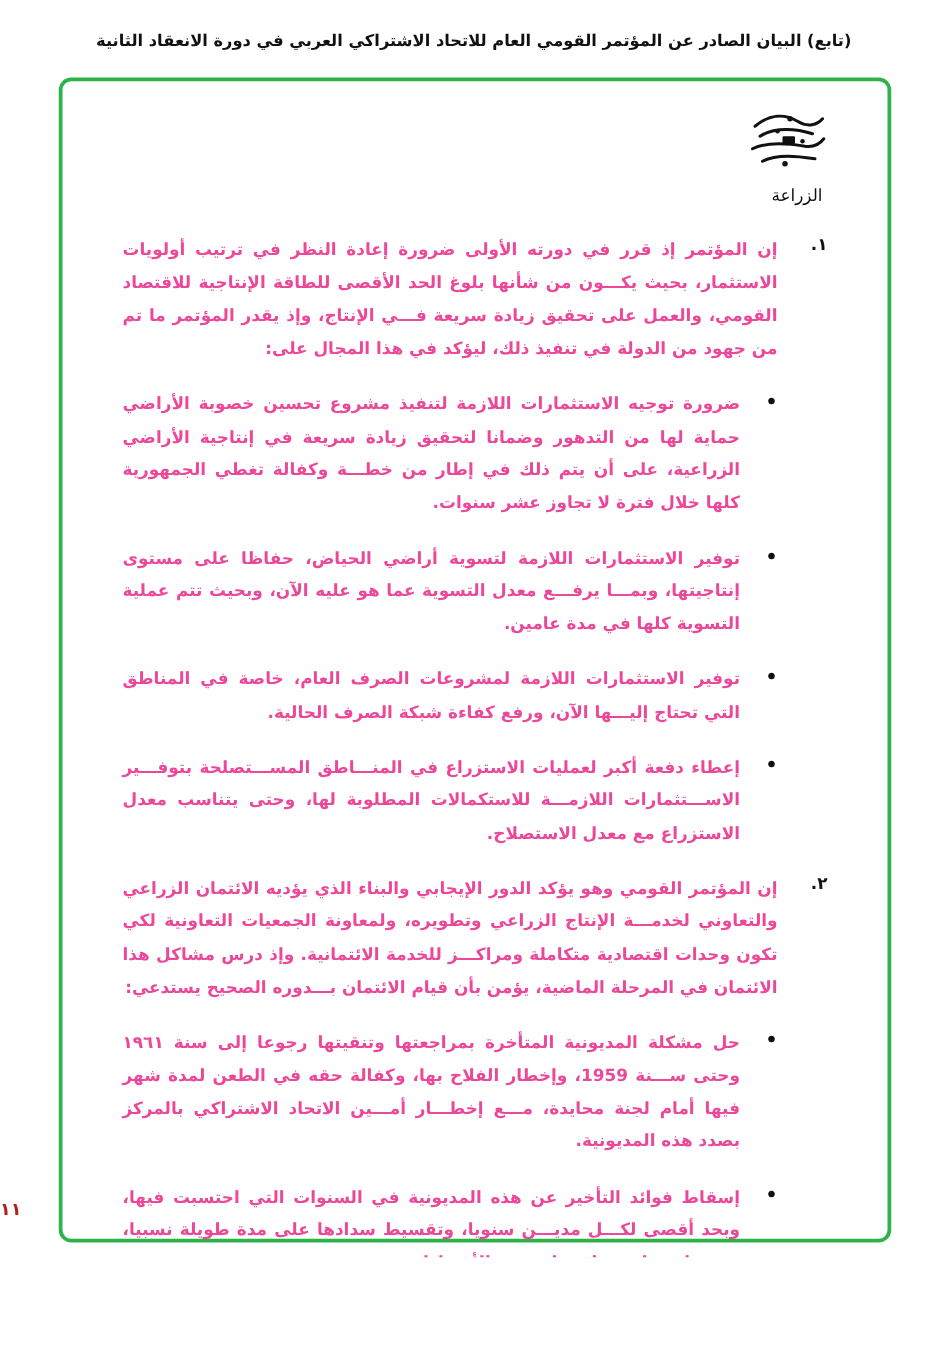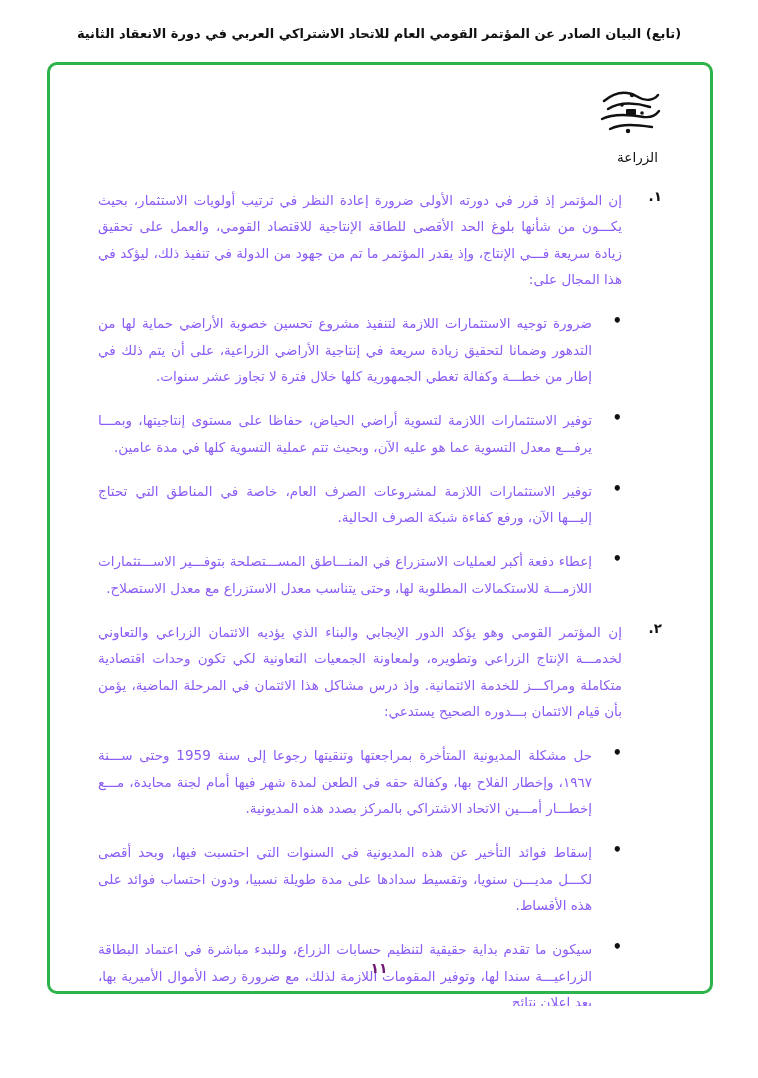--- a/index.html
+++ b/index.html
@@ -68,22 +68,22 @@
     margin-bottom: 18px;
   }
   .num-label {
     font-size: 13.5px;
     font-weight: bold;
     color: #111111;
     padding-top: 1px;
   }
   .item-text, .bullet-text {
     font-size: 13.5px;
-    font-weight: normal;
-    color: #8b5cf6;
+    font-weight: bold;
+    color: #ec4899;
     line-height: 1.95;
     text-align: justify;
     text-justify: inter-word;
   }
   .bullet-item {
     display: grid;
     grid-template-columns: 26px 1fr;
     column-gap: 4px;
     margin: 0 40px 18px 0;
   }
@@ -91,24 +91,24 @@
     font-size: 15px;
     font-weight: bold;
     color: #111111;
     padding-top: 2px;
   }
   .page-number {
     position: absolute;
     bottom: 30px;
     right: 0;
     left: 0;
-    text-align: center;
+    text-align: left;
     font-size: 14px;
     font-weight: bold;
-    color: #701a75;
+    color: #b91c1c;
   }
 </style>
 </head>
 <body>
 
 <div class="page">
 
   <div class="doc-header">(تابع) البيان الصادر عن المؤتمر القومي العام للاتحاد الاشتراكي العربي في دورة الانعقاد الثانية</div>
 
   <div class="green-frame">
@@ -159,21 +159,21 @@
         <span class="bullet-text">إعطاء دفعة أكبر لعمليات الاستزراع في المنـــاطق المســـتصلحة بتوفـــير الاســـتثمارات اللازمـــة للاستكمالات المطلوبة لها، وحتى يتناسب معدل الاستزراع مع معدل الاستصلاح.</span>
       </div>
 
       <div class="num-item">
         <span class="num-label">٢.</span>
         <span class="item-text">إن المؤتمر القومي وهو يؤكد الدور الإيجابي والبناء الذي يؤديه الائتمان الزراعي والتعاوني لخدمـــة الإنتاج الزراعي وتطويره، ولمعاونة الجمعيات التعاونية لكي تكون وحدات اقتصادية متكاملة ومراكـــز للخدمة الائتمانية. وإذ درس مشاكل هذا الائتمان في المرحلة الماضية، يؤمن بأن قيام الائتمان بـــدوره الصحيح يستدعي:</span>
       </div>
 
       <div class="bullet-item">
         <span class="bullet-marker">•</span>
-        <span class="bullet-text">حل مشكلة المديونية المتأخرة بمراجعتها وتنقيتها رجوعا إلى سنة 1959 وحتى ســـنة ١٩٦٧، وإخطار الفلاح بها، وكفالة حقه في الطعن لمدة شهر فيها أمام لجنة محايدة، مـــع إخطـــار أمـــين الاتحاد الاشتراكي بالمركز بصدد هذه المديونية.</span>
+        <span class="bullet-text">حل مشكلة المديونية المتأخرة بمراجعتها وتنقيتها رجوعا إلى سنة ١٩٦١ وحتى ســـنة 1959، وإخطار الفلاح بها، وكفالة حقه في الطعن لمدة شهر فيها أمام لجنة محايدة، مـــع إخطـــار أمـــين الاتحاد الاشتراكي بالمركز بصدد هذه المديونية.</span>
       </div>
 
       <div class="bullet-item">
         <span class="bullet-marker">•</span>
         <span class="bullet-text">إسقاط فوائد التأخير عن هذه المديونية في السنوات التي احتسبت فيها، وبحد أقصى لكـــل مديـــن سنويا، وتقسيط سدادها على مدة طويلة نسبيا، ودون احتساب فوائد على هذه الأقساط.</span>
       </div>
 
       <div class="bullet-item">
         <span class="bullet-marker">•</span>
         <span class="bullet-text">سيكون ما تقدم بداية حقيقية لتنظيم حسابات الزراع، وللبدء مباشرة في اعتماد البطاقة الزراعيـــة سندا لها، وتوفير المقومات اللازمة لذلك، مع ضرورة رصد الأموال الأميرية بها، بعد إعلان نتائج</span>

